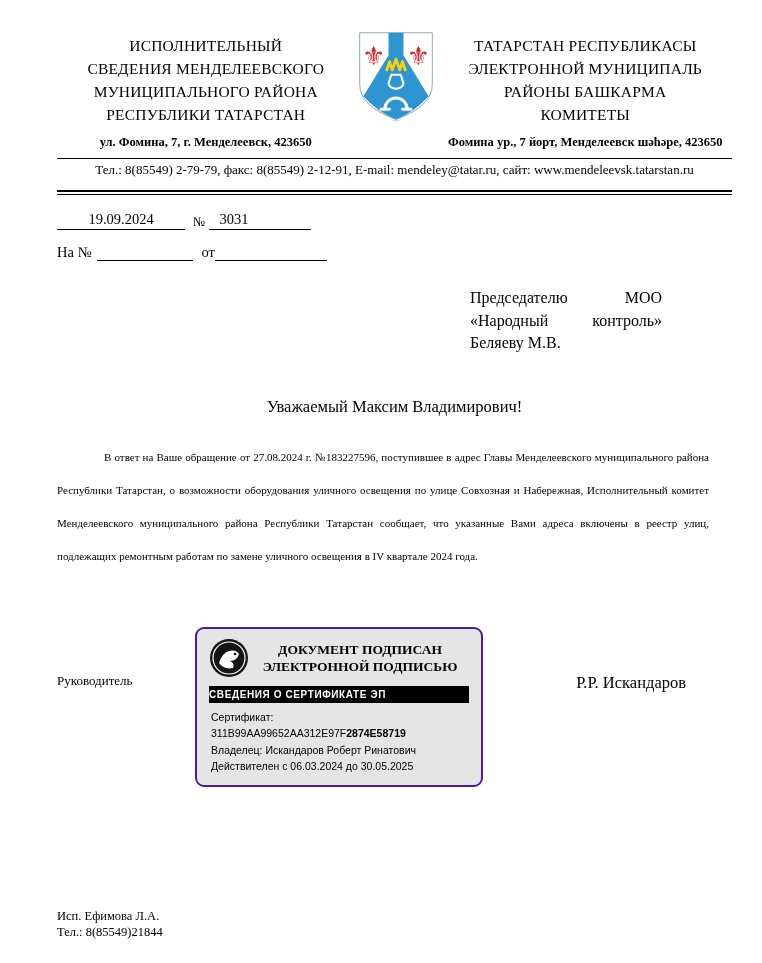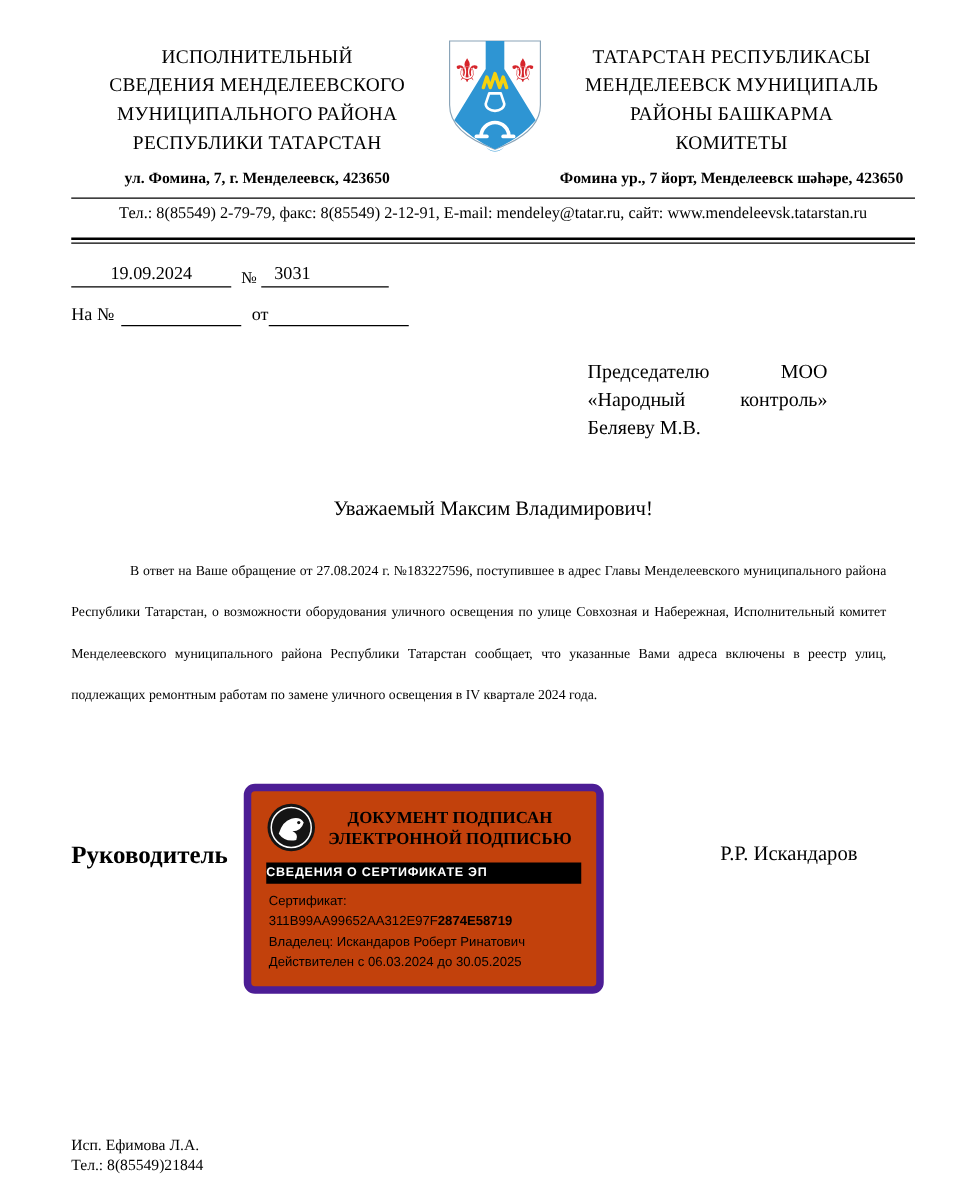--- a/index.html
+++ b/index.html
@@ -45,25 +45,25 @@
   
   .salutation { text-align:center; margin-top:42px; font-size:16.5px; }
   .body-par {
     margin-top:24px; font-size:11px; line-height:33px;
     text-align:justify; text-align-last:left; text-indent:47px;
     width:652px;
   }
 
   
   .sig-row { display:flex; margin-top:54px; }
-  .sig-pos { font-size:20px; padding-top:46px; width:138px;font-weight:bold; }
+  .sig-pos { font-size:13px; padding-top:46px; width:138px; }
   .sig-name { font-size:16.5px; padding-top:46px; margin-left:auto; margin-right:46px; }
   .stamp {
-    width:288px; border:6px solid #4c1d95; border-radius:9px;
-    padding:9px 10px 10px 10px; background:#c2410c; flex:0 0 288px;
+    width:288px; border:2px solid #4c1d95; border-radius:9px;
+    padding:9px 10px 10px 10px; background:#e5e5e5; flex:0 0 288px;
   }
   .stamp-top { display:flex; align-items:center; }
   .stamp-logo { width:40px; height:40px; flex:0 0 40px; margin-left:2px; }
   .stamp-title { flex:1; text-align:center; font-weight:bold; font-size:13.5px; line-height:17px; }
   .stamp-bar {
     background:#000; color:#fff; 
     font-family:"Liberation Sans","DejaVu Sans",sans-serif;
     font-size:10px; font-weight:bold; letter-spacing:.6px;
     padding:3px 0; margin:8px 2px 6px 2px;
   }
@@ -100,21 +100,21 @@
         <path d="M40,48 h10 l3,9 a8,6 0 0 1 -16,0 Z" fill="none" stroke="#ffffff" stroke-width="2.2" stroke-linejoin="round"></path>
         <path d="M33,85 a12,12 0 1 1 24,0" fill="none" stroke="#ffffff" stroke-width="3.2"></path>
         <line x1="29" y1="85" x2="38" y2="85" stroke="#ffffff" stroke-width="3.2" stroke-linecap="round"></line>
         <line x1="52" y1="85" x2="61" y2="85" stroke="#ffffff" stroke-width="3.2" stroke-linecap="round"></line>
       </svg>
     </div>
 
     <div class="lh-col right">
       <div class="lh-title">
         <div>ТАТАРСТАН РЕСПУБЛИКАСЫ</div>
-        <div>МЕНДЕЛЕЕВСК МУНИЦИПАЛЬ</div>
+        <div>ЭЛЕКТРОННОЙ МУНИЦИПАЛЬ</div>
         <div>РАЙОНЫ БАШКАРМА</div>
         <div>КОМИТЕТЫ</div>
       </div>
       <div class="lh-addr">Фомина ур., 7 йорт, Менделеевск шәһәре, 423650</div>
     </div>
   </div>
 
   <div class="rule-thin"></div>
   <div class="contact">Тел.: 8(85549) 2-79-79, факс: 8(85549) 2-12-91, E-mail: mendeley@tatar.ru, сайт: www.mendeleevsk.tatarstan.ru</div>
   <div class="rule-double"></div>

